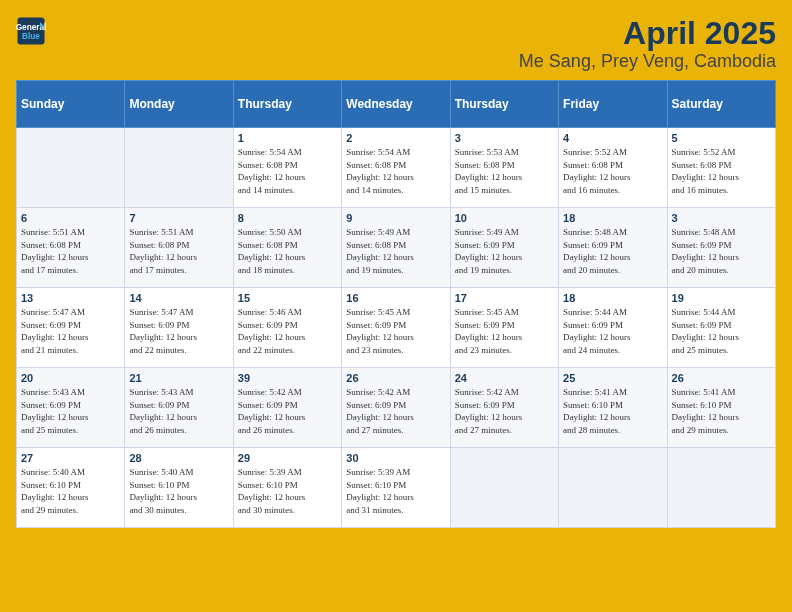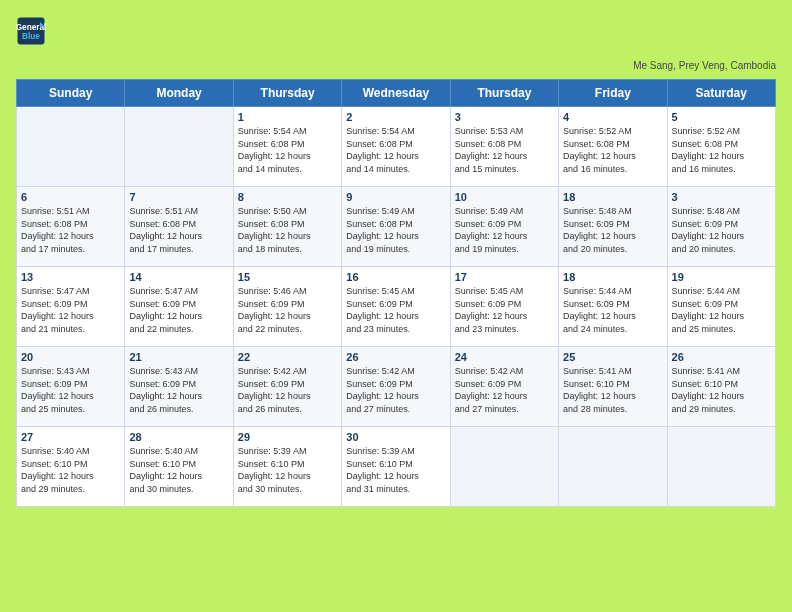--- a/index.html
+++ b/index.html
@@ -6,21 +6,21 @@
     body {
       width: 792px;
       height: 612px;
       font-family: Arial, sans-serif;
       background: #fff;
       overflow: hidden;
     }
     .page {
       width: 792px;
       height: 612px;
-      background: #bef264;
+      background: #eab308;
       padding: 16px 16px 10px 16px;
     }
     .header {
       display: flex;
       justify-content: space-between;
       align-items: flex-start;
       margin-bottom: 8px;
     }
     .logo {
       display: flex;
@@ -34,36 +34,35 @@
     .title-block {
       text-align: right;
     }
     .month-title {
       font-size: 32px;
       font-weight: bold;
       color: #1a3a5c;
       line-height: 1.1;
     }
     .subtitle {
-      font-size: 10px;
+      font-size: 18px;
       color: #444;
-      margin-top: 44px;
     }
     table {
       width: 100%;
       border-collapse: collapse;
       table-layout: fixed;
     }
     thead tr th {
       background: #2a6db5;
       color: #fff;
       font-size: 12px;
       font-weight: bold;
-      padding: 6px 4px;
-      text-align: center;
+      padding: 16px 4px;
+      text-align: left;
       border: 1px solid #5590cc;
     }
     tbody tr td {
       vertical-align: top;
       padding: 4px 4px 3px 4px;
       border: 1px solid #d0d8e8;
       font-size: 9.5px;
       color: #222;
       background: #fff;
       height: 80px;
@@ -74,39 +73,41 @@
     .day-num {
       font-weight: bold;
       font-size: 11px;
       color: #1a3a5c;
       margin-bottom: 2px;
     }
     .day-detail {
       font-size: 9px;
       color: #333;
       line-height: 1.4;
+      font-family: Liberation Serif, serif;
     }
     td.empty {
       background: #f0f3f8;
     }
   </style>
 </head>
 <body>
 
 <div class="page">
   <div class="header">
     <div class="logo">
       <svg class="logo-icon" viewBox="0 0 40 40">
         <rect x="2" y="2" width="36" height="36" rx="4" fill="#1a3a5c"></rect>
         <text x="20" y="18" text-anchor="middle" font-size="11" font-weight="bold" fill="white" font-family="Arial">General</text>
         <text x="20" y="30" text-anchor="middle" font-size="11" font-weight="bold" fill="#4ab3e8" font-family="Arial">Blue</text>
         <polygon points="32,8 38,14 32,14" fill="#4ab3e8"></polygon>
       </svg>
     </div>
     <div class="title-block">
+      <div class="month-title">April 2025</div>
       <div class="subtitle">Me Sang, Prey Veng, Cambodia</div>
     </div>
   </div>
 
   <table>
     <thead>
       <tr>
         <th>Sunday</th>
         <th>Monday</th>
         <th>Thursday</th>
@@ -267,21 +268,21 @@
 and 25 minutes.</div>
           </td>
           <td>
             <div class="day-num">21</div>
             <div class="day-detail" style="white-space: pre-line;">Sunrise: 5:43 AM
 Sunset: 6:09 PM
 Daylight: 12 hours
 and 26 minutes.</div>
           </td>
           <td>
-            <div class="day-num">22</div>
+            <div class="day-num">39</div>
             <div class="day-detail" style="white-space: pre-line;">Sunrise: 5:42 AM
 Sunset: 6:09 PM
 Daylight: 12 hours
 and 26 minutes.</div>
           </td>
           <td>
             <div class="day-num">26</div>
             <div class="day-detail" style="white-space: pre-line;">Sunrise: 5:42 AM
 Sunset: 6:09 PM
 Daylight: 12 hours

